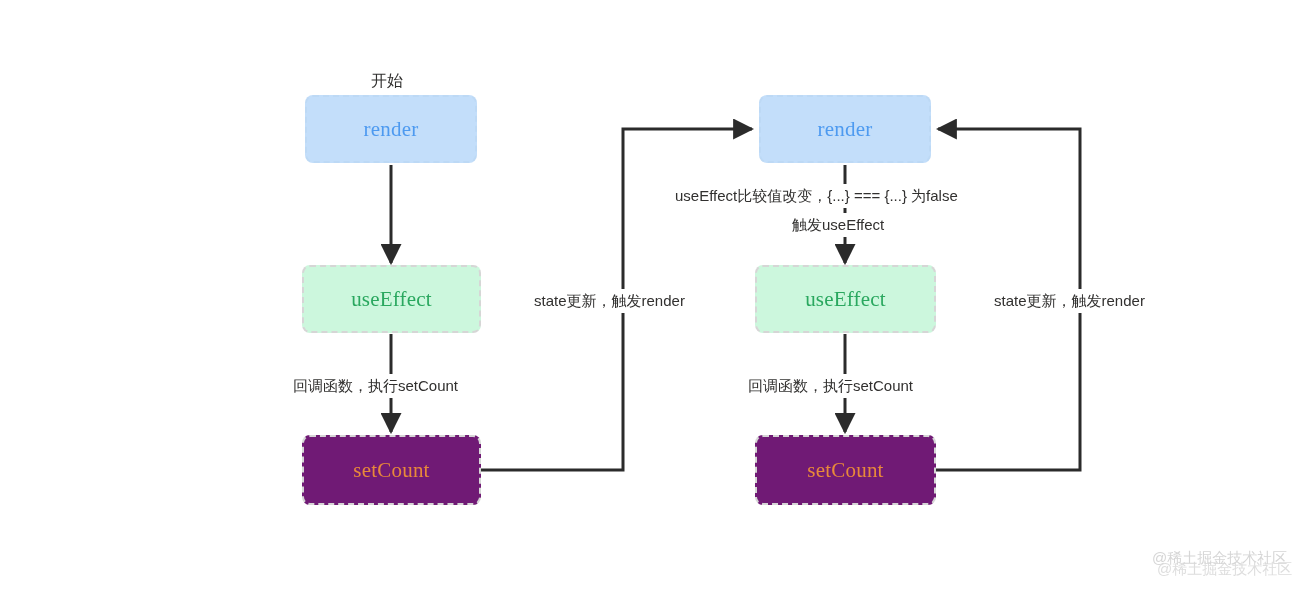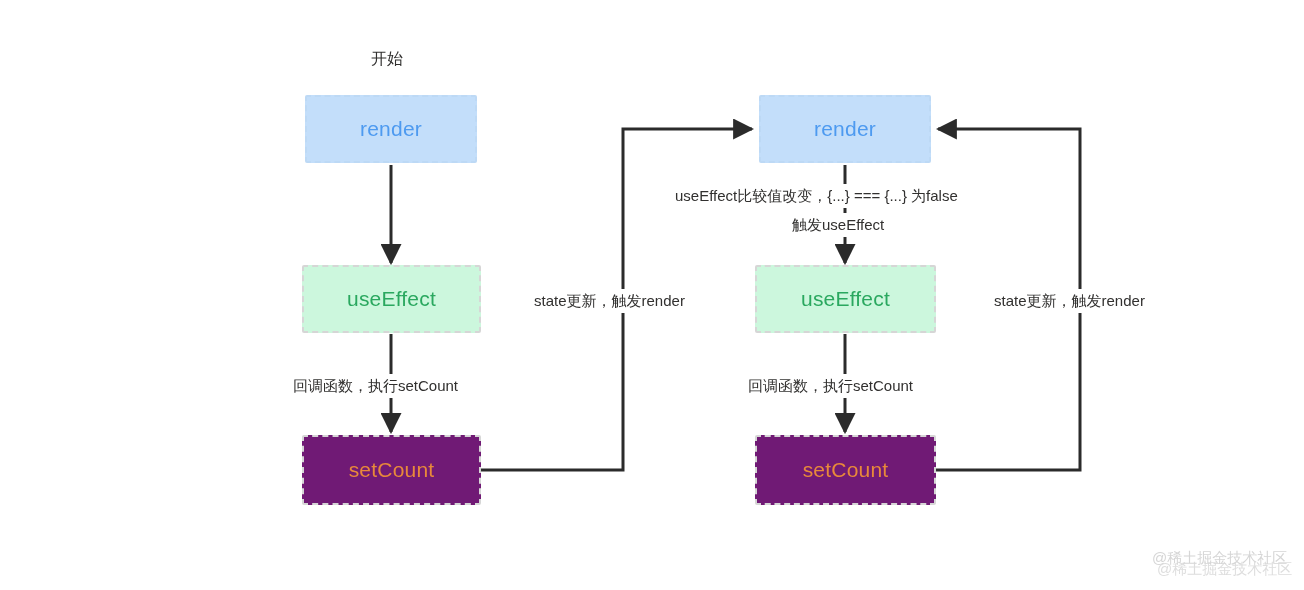--- a/index.html
+++ b/index.html
@@ -18,21 +18,22 @@
     overflow: hidden;
   }
   .node {
     position: absolute;
     box-sizing: border-box;
     display: flex;
     align-items: center;
     justify-content: center;
     font-size: 21px;
     letter-spacing: 0.2px;
-    border-radius: 2px;
+    border-radius: 8px;
+    font-family: Liberation Serif, serif;
   }
   .node-render {
     background: #c3defa;
     border: 2px dashed #bdd9f5;
     color: #4d9af0;
   }
   .node-effect {
     background: #ccf7dd;
     border: 2px dashed #d6d6d6;
     color: #2aa85f;
@@ -96,21 +97,21 @@
 
     <path d="M 481 470 L 623 470 L 623 129 L 752 129" stroke="#2b2b2b" stroke-width="3" fill="none" stroke-linejoin="miter" marker-end="url(#arrow)"></path>
 
     <path d="M 845 165 L 845 263" stroke="#2b2b2b" stroke-width="3" fill="none" marker-end="url(#arrow)"></path>
 
     <path d="M 845 334 L 845 432" stroke="#2b2b2b" stroke-width="3" fill="none" marker-end="url(#arrow)"></path>
 
     <path d="M 935 470 L 1080 470 L 1080 129 L 938 129" stroke="#2b2b2b" stroke-width="3" fill="none" stroke-linejoin="miter" marker-end="url(#arrow)"></path>
   </svg>
 
-  <div class="caption" style="left:371px; top:49px;">开始</div>
+  <div class="caption" style="left:371px; top:71px;">开始</div>
 
   <div class="node node-render" style="left:305px; top:95px; width:172px; height:68px;">
     <span>render</span>
   </div>
 
   <div class="node node-effect" style="left:302px; top:265px; width:179px; height:68px;">
     <span>useEffect</span>
   </div>
 
   <div class="node node-setcount" style="left:302px; top:435px; width:179px; height:70px;">

